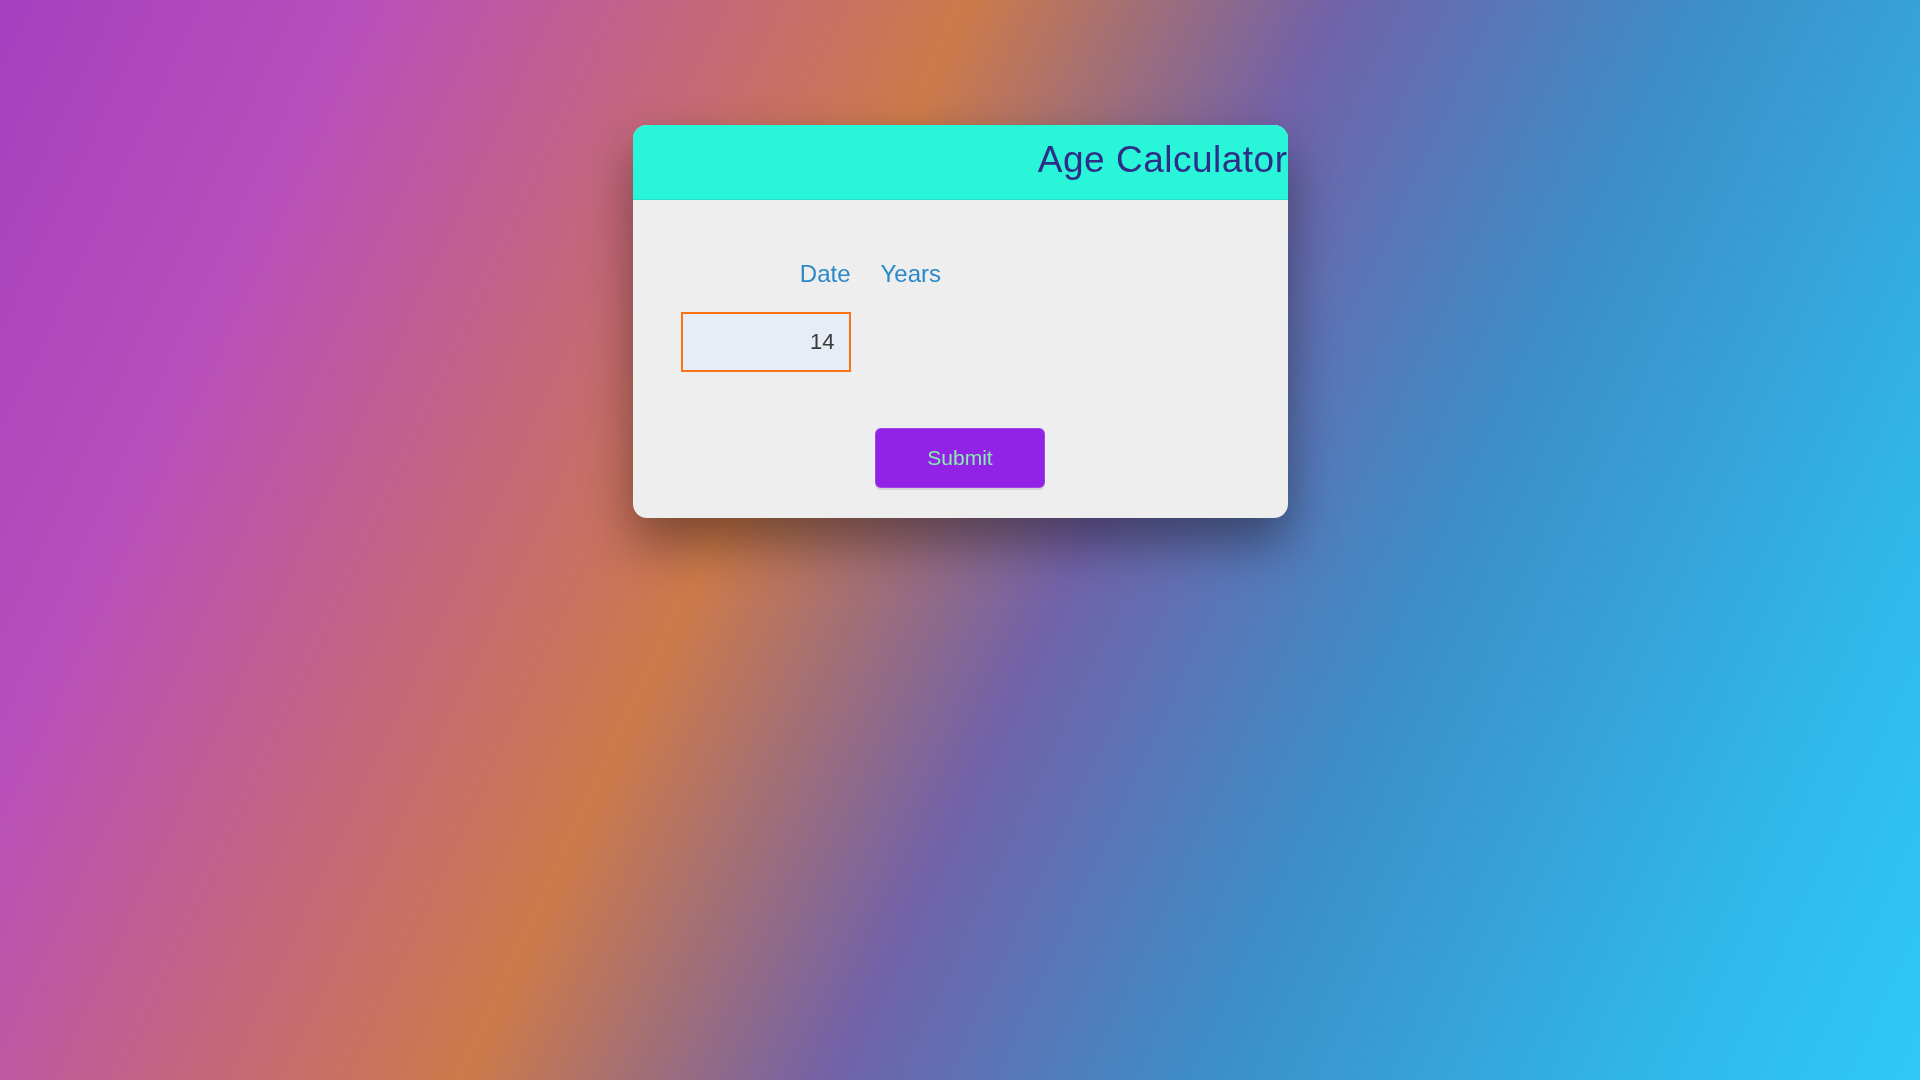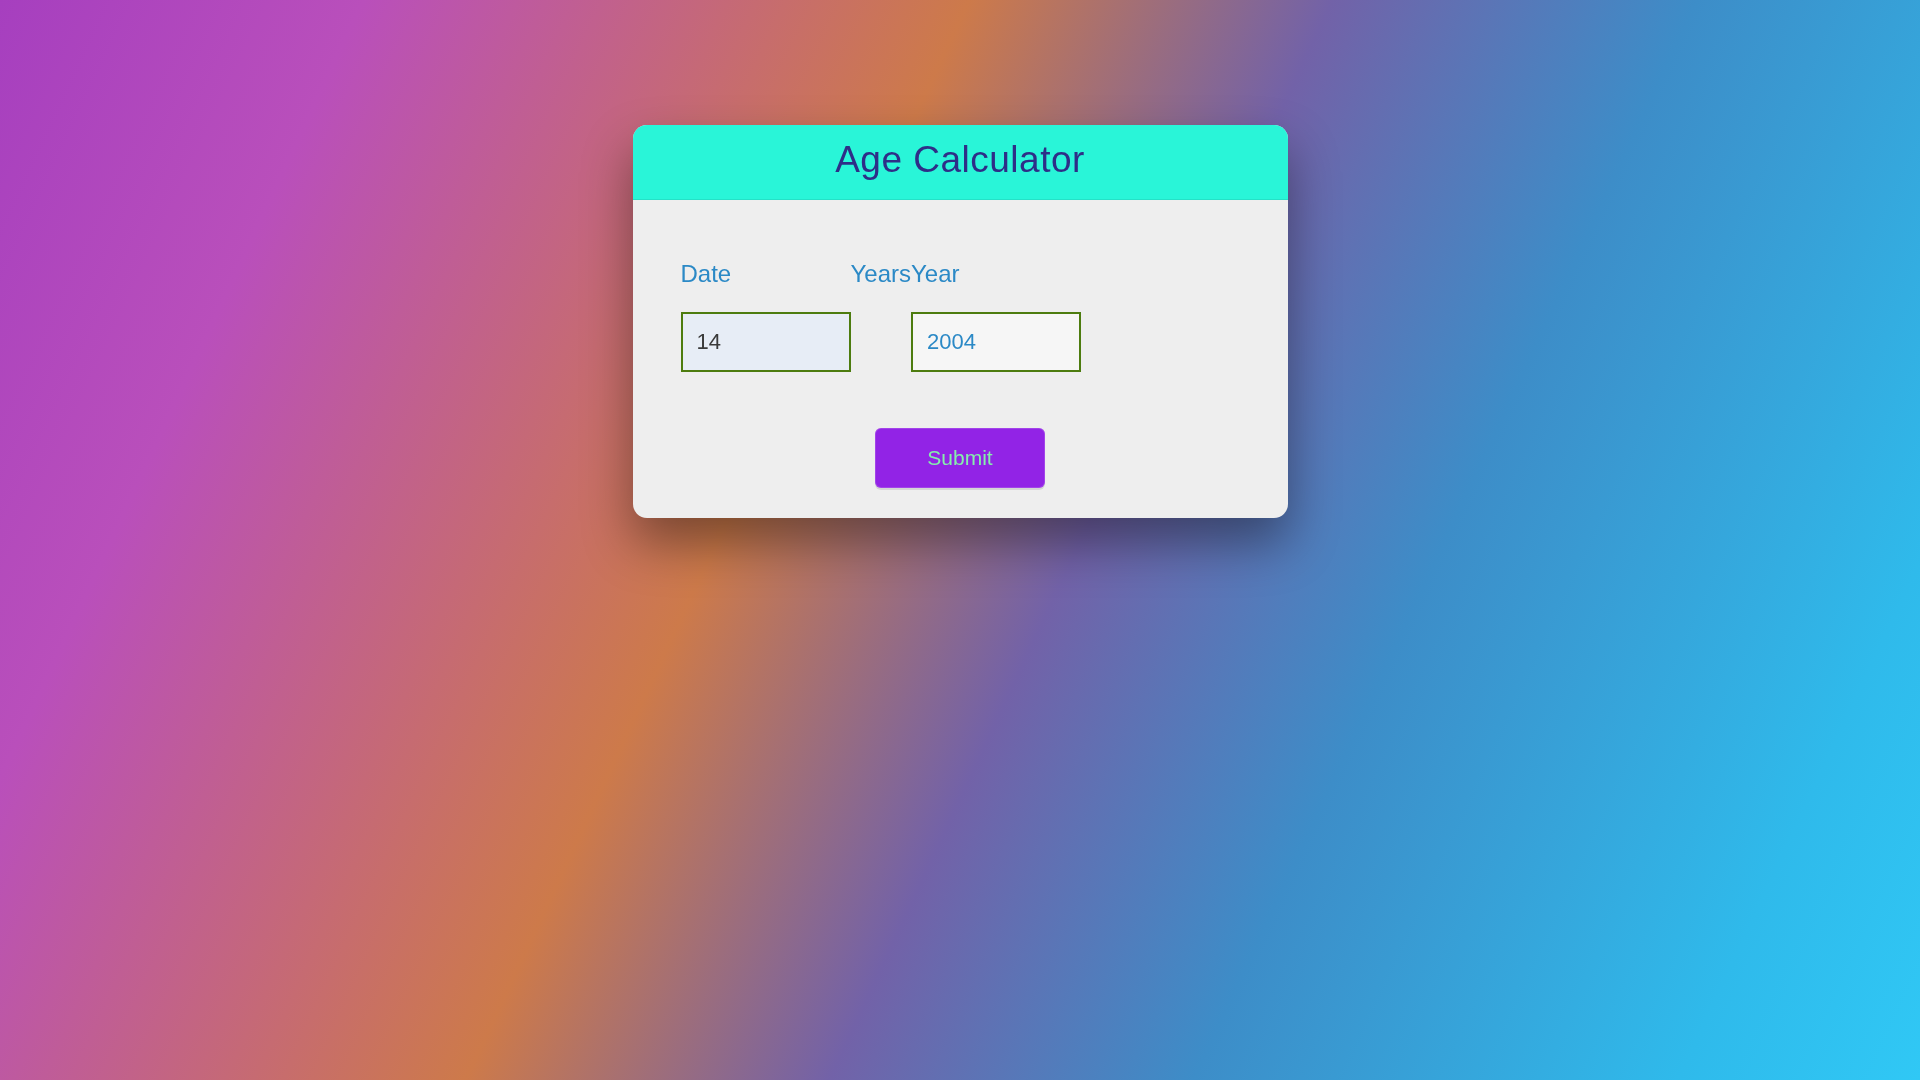--- a/index.html
+++ b/index.html
@@ -1,19 +1,20 @@
 <!DOCTYPE html>
 <html><head>
   <meta charset="utf-8">
   <style>
     * {
       margin: 0;
       padding: 0;
       box-sizing: border-box;
       font-family: Verdana, Geneva, sans-serif;
+      text-align: right;
     }
     
     body {
       width: 1920px;
       height: 1080px;
       background: linear-gradient(115deg, #a63fbf 0%, #b94fbb 15%, #cd7a4a 40%, #7262a8 55%, #3d8dc8 70%, #2fbaeb 90%, #30c8f5 100%);
       display: flex;
       align-items: flex-start;
       justify-content: center;
       padding-top: 125px;
@@ -40,39 +41,40 @@
       font-weight: 400;
       letter-spacing: 0.5px;
     }
     
     .body {
       padding: 60px 48px 30px;
     }
     
     .fields {
       display: flex;
+      gap: 30px;
       justify-content: flex-start;
     }
     
     .field {
       display: flex;
       flex-direction: column;
     }
     
     .field label {
       font-size: 24px;
       color: #2b89c6;
       margin-bottom: 24px;
       font-weight: 400;
     }
     
     .field input {
       width: 170px;
       height: 60px;
-      border: 2px solid #4d7c0f;
+      border: 2px solid #f97316;
       font-size: 22px;
       padding: 0 14px;
       background: #f6f6f6;
       outline: none;
     }
     
     .field:first-child input {
       background: #e7edf6;
       color: #3a3a3a;
     }
@@ -126,22 +128,18 @@
   </div>
   <div class="body">
     <div class="fields">
       <div class="field">
         <label>Date</label>
         <input type="text" value="14" style="">
       </div>
       <div class="field">
         <label>Years</label>
       </div>
-      <div class="field">
-        <label>Year</label>
-        <input type="text" class="year-val" placeholder="2004" style="">
-      </div>
     </div>
     <div class="actions">
       <button class="submit-btn">Submit</button>
     </div>
   </div>
 </div>
 
 </body></html>

